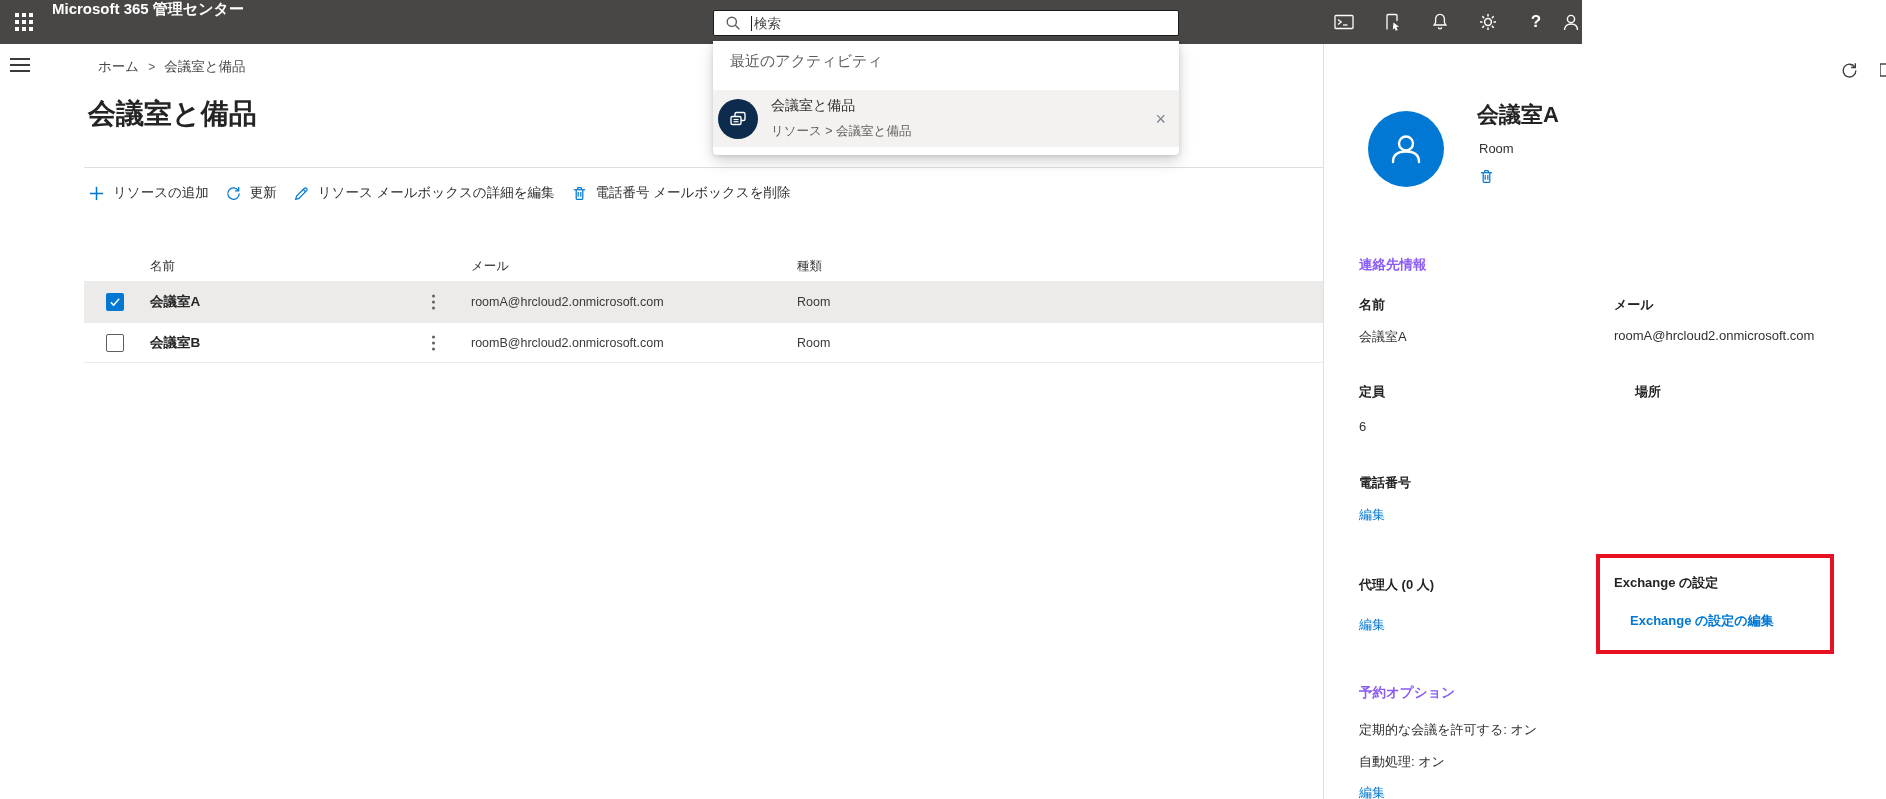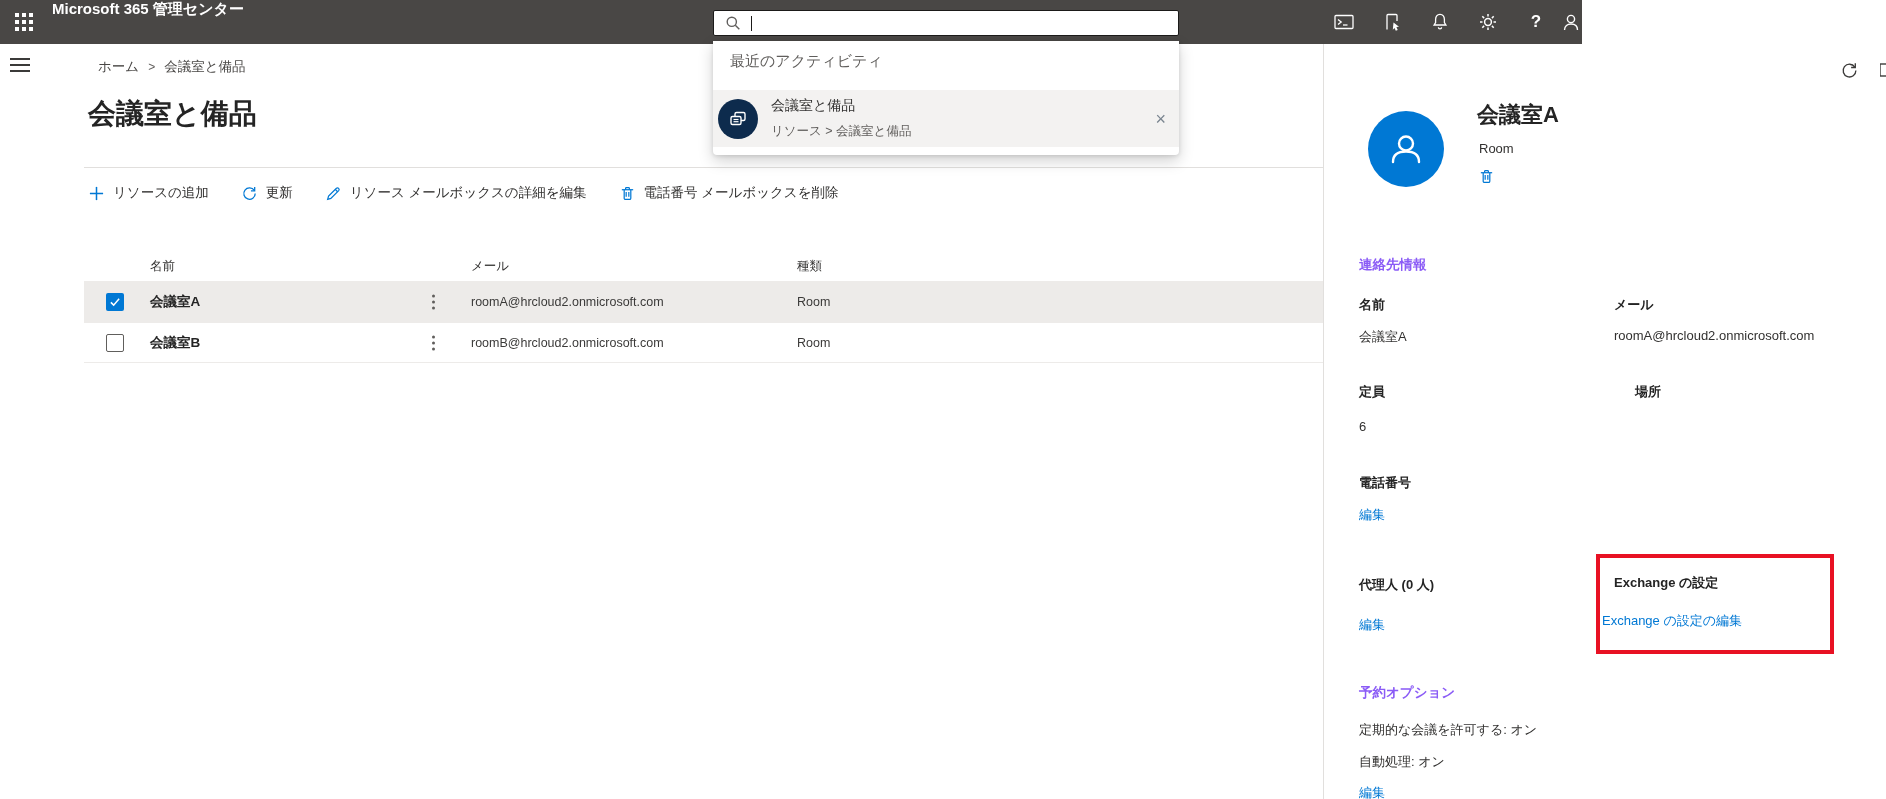--- a/index.html
+++ b/index.html
@@ -38,21 +38,21 @@
   .sd-close{position:absolute;right:13px;top:50%;transform:translateY(-50%);color:#7a8590;font-size:18px;line-height:1;cursor:pointer;}
   
   .hamburger-btn{position:absolute;left:10px;top:54px;width:28px;height:22px;display:flex;flex-direction:column;justify-content:center;gap:4px;cursor:pointer;}
   .hamburger-btn i{display:block;width:20px;height:2px;background:#3b3a39;}
   .breadcrumb{position:absolute;left:98px;top:58px;display:flex;align-items:center;gap:9px;font-size:13.5px;}
   .crumb{color:#494745;cursor:pointer;}
   .crumb-sep{color:#605e5c;font-size:12px;}
   
   .page-title{position:absolute;left:88px;top:95px;font-size:28px;font-weight:700;color:#242424;}
   .title-divider{position:absolute;left:84px;top:167px;width:1239px;height:1px;background:#e1dfdd;}
-  .toolbar{position:absolute;left:88px;top:180px;height:26px;display:flex;align-items:center;gap:32px;}
+  .toolbar{position:absolute;left:88px;top:180px;height:26px;display:flex;align-items:center;gap:16px;}
   .tbar-item{display:flex;align-items:center;gap:8px;font-size:13.5px;color:#323130;cursor:pointer;white-space:nowrap;}
   .tbar-item .ticon{color:var(--accent);}
   
   .thead{position:absolute;left:84px;top:250px;width:1239px;height:30px;font-size:12.5px;color:#323130;}
   .thead span{position:absolute;top:8px;}
   .hcol-name{left:66px;} .hcol-mail{left:387px;} .hcol-type{left:713px;}
   .trow{position:absolute;left:84px;width:1239px;cursor:pointer;}
   .trow-1{top:281px;height:42px;background:var(--selected_row);}
   .trow-2{top:323px;height:40px;border-bottom:1px solid #edebe9;}
   .cb{position:absolute;left:22px;top:50%;transform:translateY(-50%);width:18px;height:18px;border-radius:2px;cursor:pointer;}
@@ -139,20 +139,21 @@
     </div>
   </div>
 </div>
 
 <div class="search-box">
   <svg width="16" height="16" viewBox="0 0 16 16" fill="none" stroke="#605e5c" stroke-width="1.4">
     <circle cx="6.8" cy="6.8" r="4.6"></circle>
       <line x1="10.3" y1="10.3" x2="14.3" y2="14.3"></line>
   </svg>
   <span class="caret"></span>
+  <input type="text" placeholder="検索" style="">
 </div>
 
 <div class="search-dropdown">
   <div class="sd-header">最近のアクティビティ</div>
   <div class="sd-item">
     <div class="sd-circle">
       <svg width="22" height="22" viewBox="0 0 22 22">
         <rect x="8" y="4.5" width="10" height="8" rx="1.5" fill="none" stroke="#fff" stroke-width="1.4"></rect>
         <rect x="4" y="8.5" width="10" height="8" rx="1.5" fill="#0d2b4d" stroke="#fff" stroke-width="1.4"></rect>
         <line x1="6.5" y1="11.5" x2="11.5" y2="11.5" stroke="#fff" stroke-width="1.2"></line>
@@ -293,20 +294,20 @@
   <div class="pvalue" style="left:35px;top:375px;">6</div>
   <div class="plabel" style="left:290px;top:339px;margin-left:21px;">場所</div>
 
   <div class="plabel" style="left:35px;top:430px;text-align:right;">電話番号</div>
   <div class="plink" style="left:35px;top:462px;">編集</div>
 
   <div class="plabel" style="left:35px;top:532px;">代理人 (0 人)</div>
   <div class="plink" style="left:35px;top:572px;">編集</div>
 
   <div class="plabel" style="left:290px;top:530px;">Exchange の設定</div>
-  <div class="plink" style="left:278px;top:568px;">Exchange の設定の編集</div>
+  <div class="plink" style="left:306px;top:568px;font-weight:bold;">Exchange の設定の編集</div>
   <div class="annotation-box"></div>
 
   <div class="psec" style="left:35px;top:640px;">予約オプション</div>
   <div class="pvalue" style="left:35px;top:677px;">定期的な会議を許可する: オン</div>
   <div class="pvalue" style="left:35px;top:709px;">自動処理: オン</div>
   <div class="plink" style="left:35px;top:740px;">編集</div>
 </div>
 
 </body></html>

